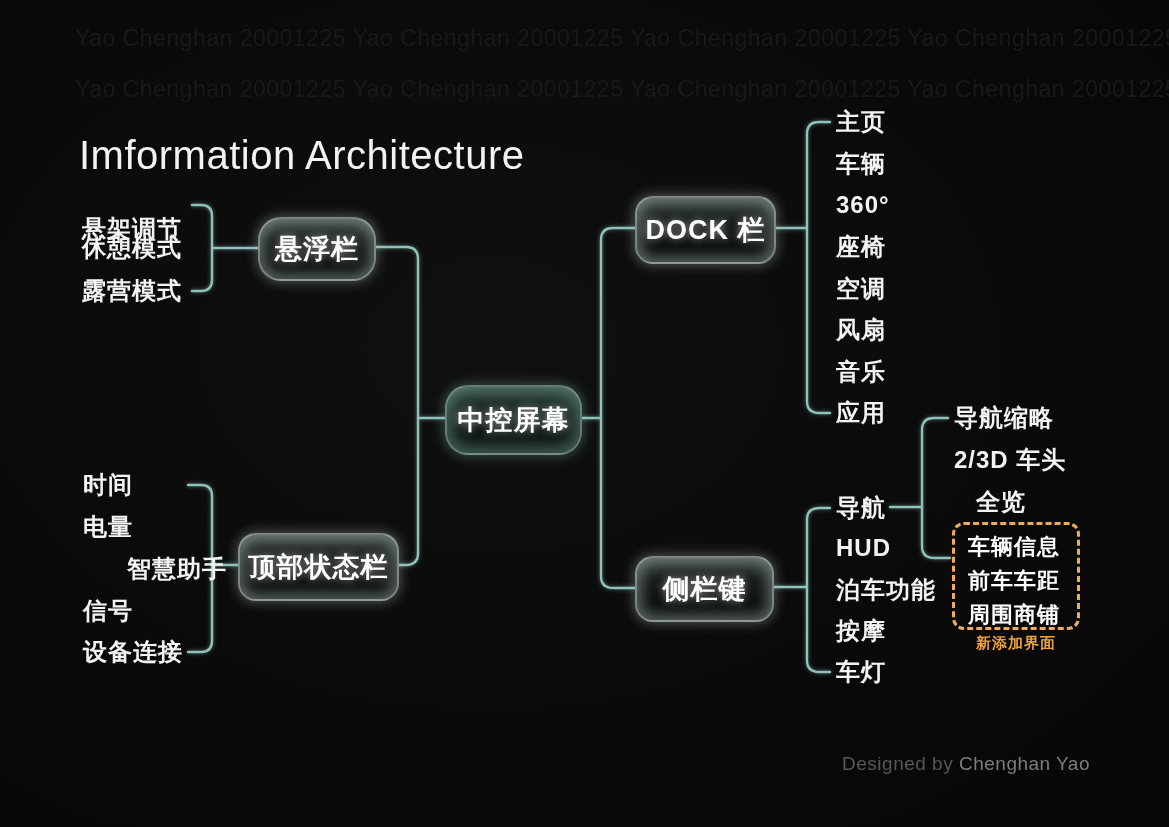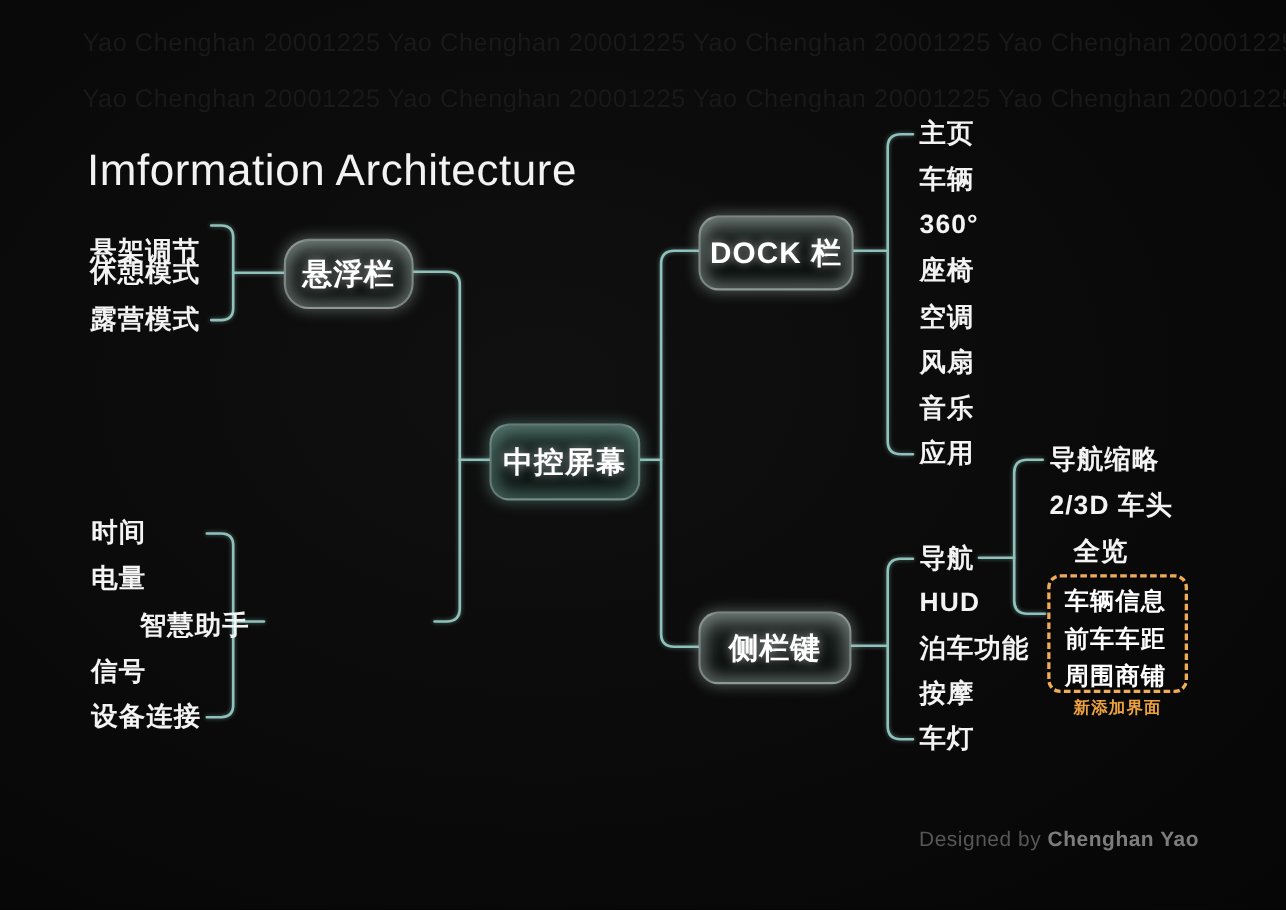--- a/index.html
+++ b/index.html
@@ -39,41 +39,42 @@
     background:linear-gradient(180deg, rgba(205,222,216,0.22) 0%, rgba(110,130,125,0.10) 38%, rgba(10,14,13,0.1) 75%), #0c100f;
     border:2px solid rgba(215,230,226,0.55);
     box-shadow:0 0 12px 2px rgba(170,190,185,0.38), inset 0 0 14px 5px rgba(195,215,208,0.42);
     text-shadow:0 0 9px rgba(255,255,255,0.55);
     white-space:nowrap;
   }
   .node.teal{
     background:linear-gradient(180deg, rgba(150,205,192,0.22) 0%, rgba(70,110,102,0.12) 40%, rgba(8,14,12,0.1) 75%), #0b1412;
     border-color:rgba(185,225,216,0.5);
     box-shadow:0 0 12px 2px rgba(130,185,175,0.35), inset 0 0 16px 6px rgba(150,205,192,0.4);
+    border-radius:23px;
   }
   svg.connectors{position:absolute;left:0;top:0;z-index:2;
     filter:drop-shadow(0 0 2px rgba(142,196,186,0.55));}
   .newpanel{
     position:absolute;left:952px;top:522px;width:128px;height:108px;z-index:3;
     border:3px dashed #f0ab57;border-radius:12px;
     box-sizing:border-box;padding:5px 0 0 13px;
   }
   .newpanel .pline{
     color:#ffffff;font-size:22px;font-weight:600;line-height:34px;
     white-space:nowrap;letter-spacing:1px;
   }
   .newcaption{
     position:absolute;left:952px;top:634px;width:128px;z-index:3;
     text-align:center;color:#eda23e;font-size:15px;font-weight:700;letter-spacing:1px;
   }
   .credit{
     position:absolute;right:79px;top:753px;z-index:3;
     font-size:19px;color:#575757;letter-spacing:0.5px;white-space:nowrap;
   }
-  .credit b{color:#7d7d7d;font-weight:700;}
+  .credit b{color:#7d7d7d;font-weight:400;}
 </style>
 </head>
 <body>
 
 <div class="stage">
 
   <div class="watermark wm1">Yao Chenghan 20001225 Yao Chenghan 20001225 Yao Chenghan 20001225 Yao Chenghan 20001225 Yao Chenghan 20001225</div>
   <div class="watermark wm2">Yao Chenghan 20001225 Yao Chenghan 20001225 Yao Chenghan 20001225 Yao Chenghan 20001225 Yao Chenghan 20001225</div>
 
   <div class="title-en">Imformation Architecture</div>
@@ -99,20 +100,21 @@
       <path d="M 830 508 H 819 Q 807 508 807 520 V 660 Q 807 672 819 672 H 830"></path>
       <path d="M 768 587 H 807"></path>
 
       <path d="M 948 418 H 934 Q 922 418 922 430 V 546 Q 922 558 934 558 H 950"></path>
       <path d="M 890 507 H 922"></path>
     </g>
   </svg>
 
   <div class="node" style="left:258px;top:217px;width:114px;height:60px;border-radius:23px;">悬浮栏</div>
 
+  <div class="node" style="left:238px;top:533px;width:157px;height:64px;">顶部状态栏</div>
 
   <div class="node teal" style="left:445px;top:385px;width:133px;height:66px;">中控屏幕</div>
 
   <div class="node" style="left:635px;top:556px;width:135px;height:62px;">侧栏键</div>
 
   <div class="node" style="left:635px;top:196px;width:137px;height:64px;">DOCK 栏</div>
 
   <div class="leaf" style="left:82px;top:189px;margin-top:24px;">悬架调节</div>
   <div class="leaf" style="left:82px;top:232px;">休憩模式</div>
   <div class="leaf" style="left:82px;top:275px;">露营模式</div>

